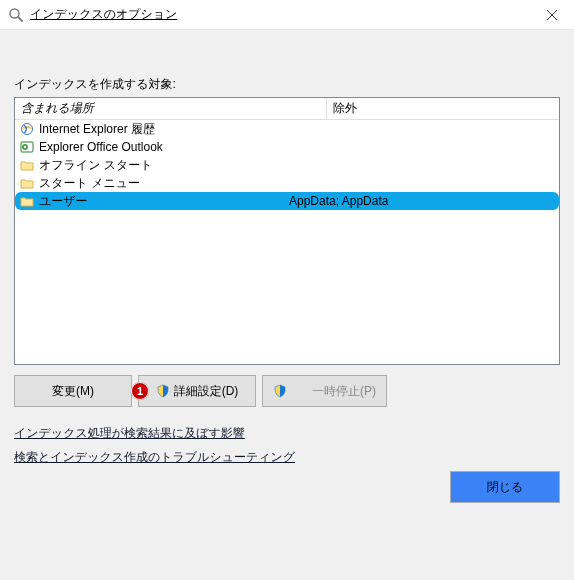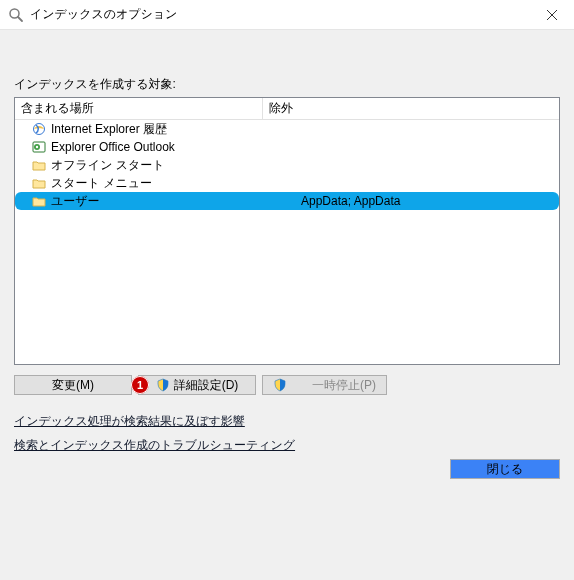--- a/index.html
+++ b/index.html
@@ -16,21 +16,21 @@
     display: flex;
     align-items: center;
     height: 30px;
     background: #fff;
     border-bottom: 1px solid #e5e5e5;
   }
   .titlebar .t-icon {
     width: 16px; height: 16px; margin-left: 8px; margin-right: 6px;
     display: flex; align-items: center; justify-content: center;
   }
-  .titlebar .title { flex: 1; }
+  .titlebar .title { flex: 1; text-decoration: underline; }
   .closebtn {
     width: 45px; height: 30px;
     display: flex; align-items: center; justify-content: center;
     color: #333;
   }
   .client {
     padding: 10px 14px 10px 14px;
     background: #f0f0f0;
   }
   .status-row { display: flex; }
@@ -52,38 +52,38 @@
     border-bottom: 1px solid #e1e1e1;
     font-size: 12px;
     color: #000;
     background: #fff;
   }
   .list-header .col {
     display: flex; align-items: center;
     padding-left: 6px;
     border-right: 1px solid #e1e1e1;
   }
-  .col-location { width: 248px; }
+  .col-location { width: 312px; font-style: italic; }
   .col-exclude { flex: 1; border-right: none !important; }
   .list-body { }
   .list-row {
     display: flex; align-items: center;
     height: 18px;
-    padding-left: 16px;
+    padding-left: 4px;
   }
   .list-row.selected { background: #0ea5e9; border-radius: 6px; }
   .row-icon { width: 16px; height: 16px; margin-right: 4px; flex-shrink: 0; display:flex; align-items:center; justify-content:center; }
   .row-label { width: 244px; overflow: hidden; white-space: nowrap; text-overflow: ellipsis; }
   .row-exclude { flex: 1; padding-left: 6px; }
   .button-row {
     display: flex; gap: 6px; margin-top: 10px;
   }
   .btn {
     display: inline-flex; align-items: center; justify-content: center;
-    height: 20px;
+    height: 32px;
     border: 1px solid #adadad;
     background: #e1e1e1;
     min-width: 118px;
     font-size: 12px;
     font-family: inherit;
     padding: 0 10px;
     position: relative;
   }
   .btn:disabled { color: #888; gap: 21px; }
   .btn .shield { margin-right: 4px; }

